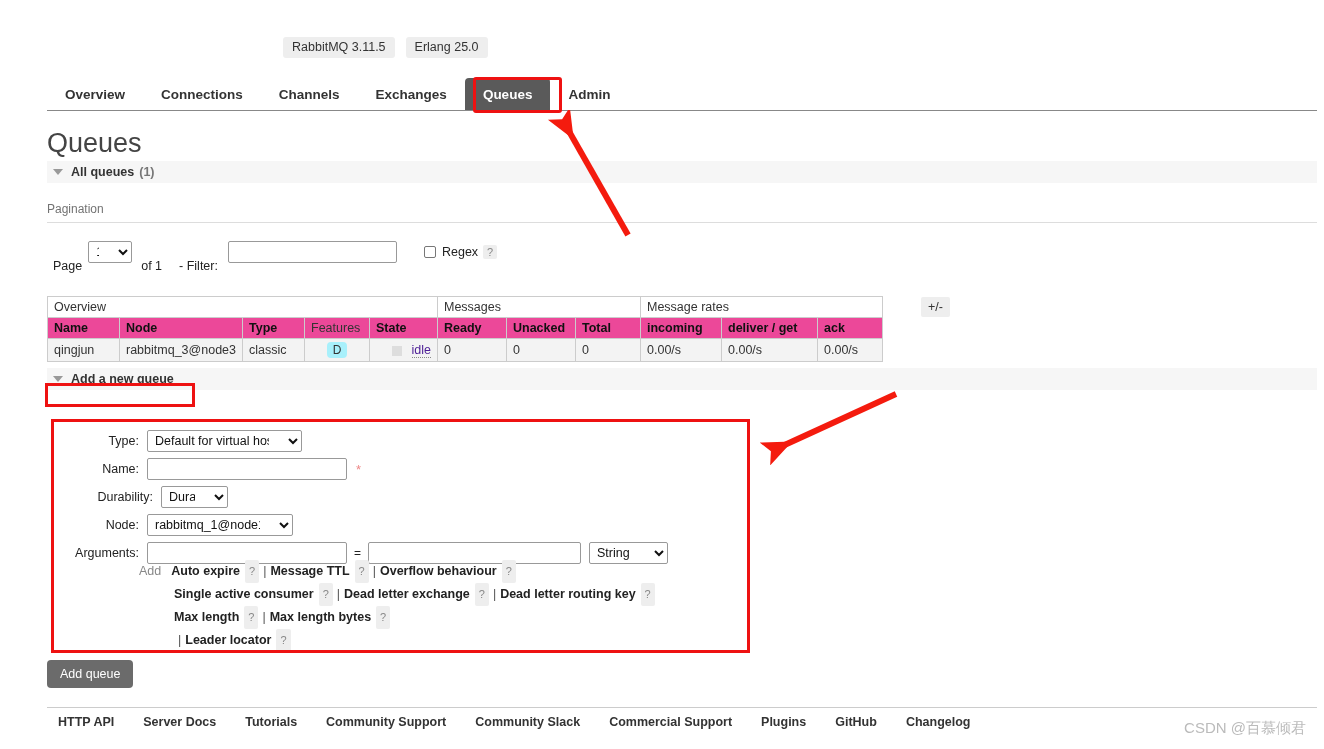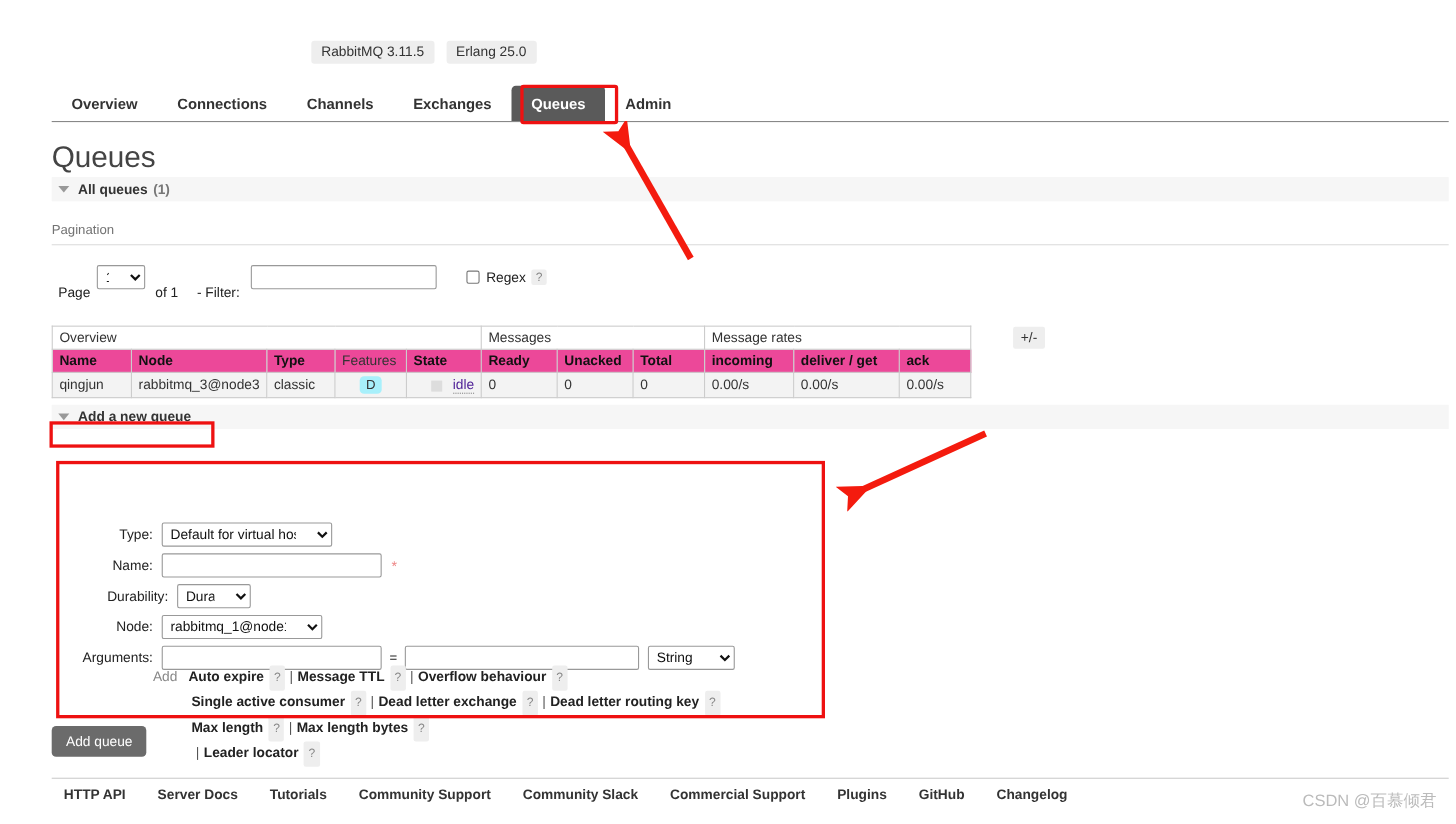--- a/index.html
+++ b/index.html
@@ -244,21 +244,21 @@
   #form-red-box {
     position: absolute;
     left: 51px; top: 419px;
     width: 699px; height: 234px;
     border: 3px solid #ee1111;
     pointer-events: none;
   }
   #queue-form {
     position: absolute;
     left: 51px; top: 419px;
-    width: 699px; height: 234px; margin-top: 45px;
+    width: 699px; height: 234px;
   }
   .frow {
     position: absolute;
     display: flex;
     align-items: center;
   }
   .flabel {
     font-size: 12.5px;
     color: #222222;
     text-align: right;

